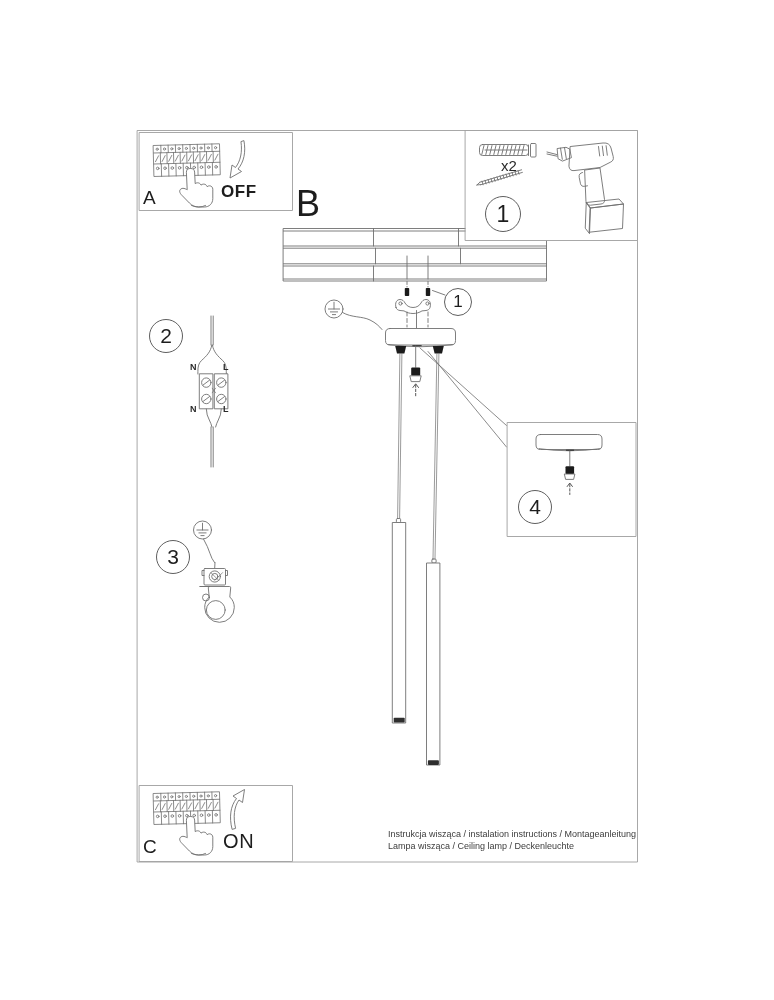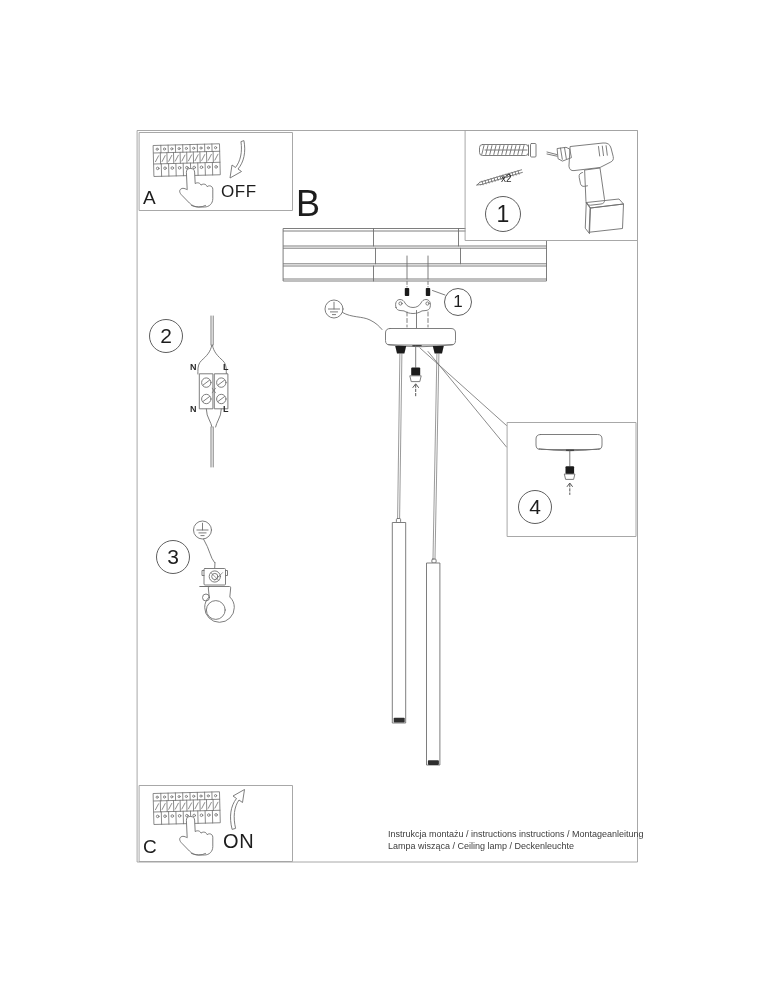--- a/index.html
+++ b/index.html
@@ -213,23 +213,23 @@
 
   <g>
     <rect x="139.5" y="785.5" width="153" height="76" fill="#fff" stroke="#9e9e9e"></rect>
     <use href="#breaker" transform="translate(153.5,793.5) rotate(-1.5)"></use>
     <path fill="#fff" d="M232,829 C229,817 230.5,806 236.5,798.5 L233,796 L244.5,789.5 L242.5,802.5 L239,800 C234,807 233,817 235.5,828 Z"></path>
     <use href="#hand" transform="translate(177,815)"></use>
   </g>
 </svg>
 
 <span class="lbl" style="left:143px;top:187px;font-size:19px;">A</span>
-<span class="lbl" style="left:221px;top:182px;font-size:17px;letter-spacing:0.6px;">OFF</span>
+<span class="lbl" style="left:221px;top:182px;font-size:17px;letter-spacing:0.6px;font-weight:bold;">OFF</span>
 <span class="lbl" style="left:296px;top:183px;font-size:36px;">B</span>
-<span class="tlabel" style="left:501px;top:157px;font-size:10px;margin-top:16px;">x2</span>
+<span class="tlabel" style="left:501px;top:157px;font-size:15px;">x2</span>
 
 <div class="circ" style="left:485px;top:196px;width:34px;height:34px;font-size:23px;">
   <span>1</span>
 </div>
 <div class="circ" style="left:444px;top:288px;width:26px;height:26px;font-size:17px;">
   <span>1</span>
 </div>
 <div class="circ" style="left:149px;top:319px;width:32px;height:32px;font-size:21px;">
   <span>2</span>
 </div>
@@ -242,17 +242,17 @@
 
 <span class="tlabel" style="left:190px;top:362px;font-weight:bold;">N</span>
 <span class="tlabel" style="left:223px;top:362px;font-weight:bold;">L</span>
 <span class="tlabel" style="left:190px;top:404px;font-weight:bold;">N</span>
 <span class="tlabel" style="left:223px;top:404px;font-weight:bold;">L</span>
 
 <span class="lbl" style="left:143px;top:836px;font-size:19px;">C</span>
 <span class="lbl" style="left:223px;top:830px;font-size:20px;letter-spacing:0.6px;">ON</span>
 
 <div class="footer">
-  <div>Instrukcja montażu / instructions instructions / Montageanleitung</div>
+  <div>Instrukcja wisząca / instalation instructions / Montageanleitung</div>
   <div>Lampa wisząca / Ceiling lamp / Deckenleuchte</div>
 </div>
 
 </div>
 
 </body></html>

